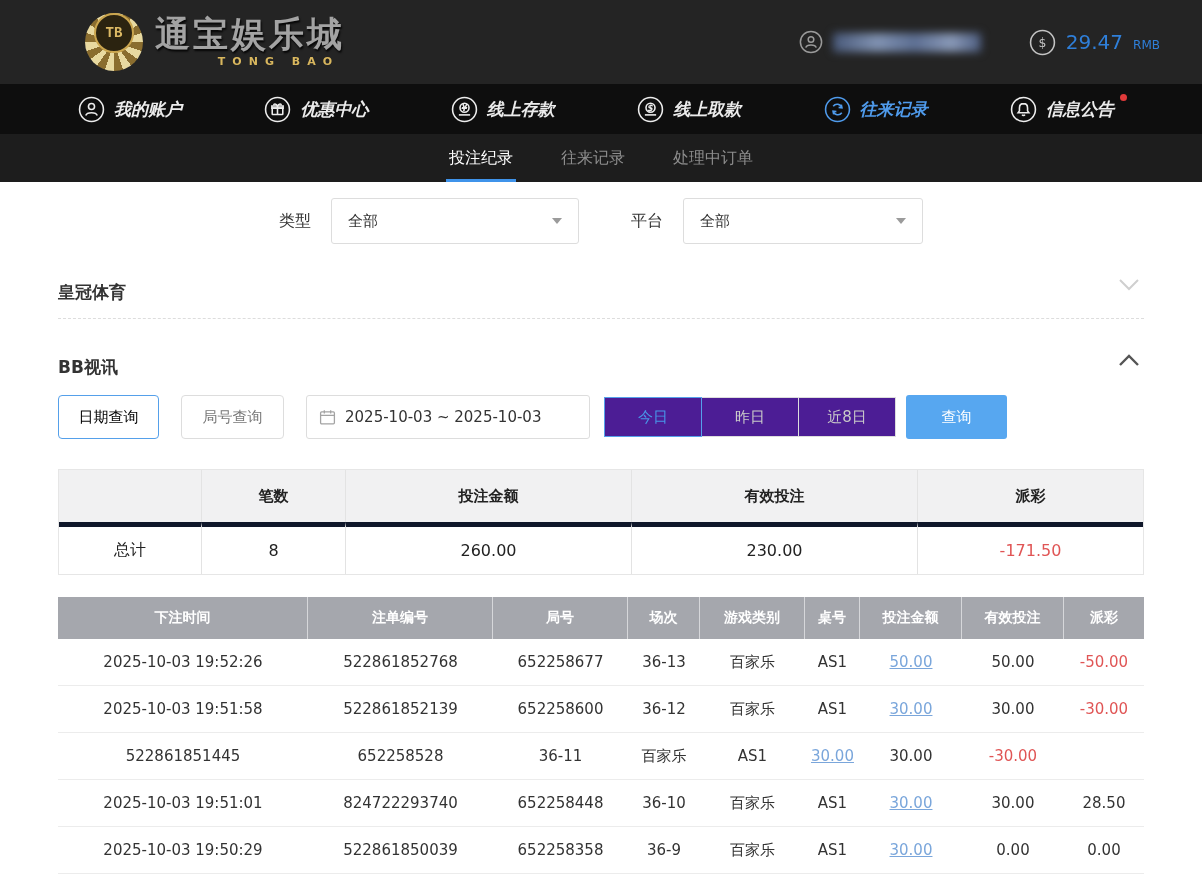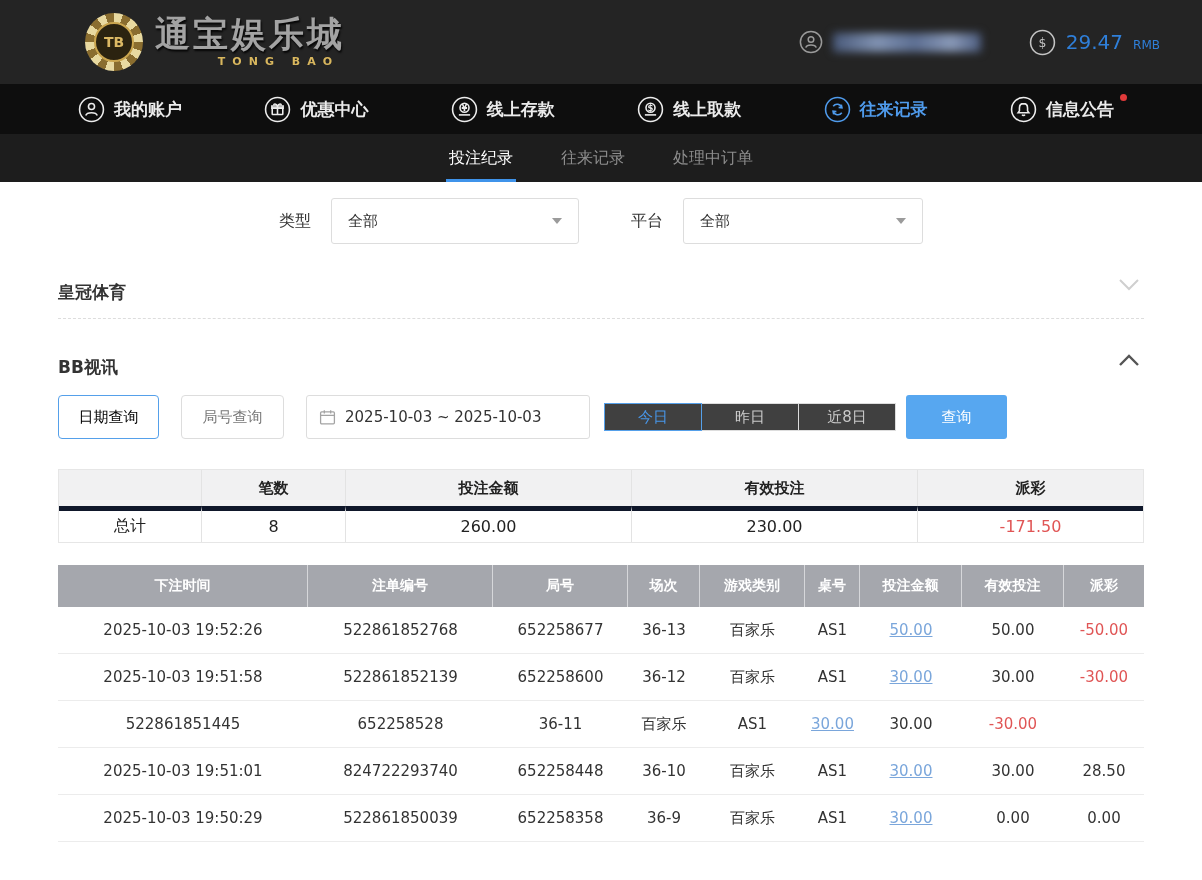--- a/index.html
+++ b/index.html
@@ -5,21 +5,21 @@
   * { margin:0; padding:0; box-sizing:border-box; }
   html,body { width:1202px; height:880px; overflow:hidden; background:#fff;
     font-family:"DejaVu Sans","Liberation Sans",sans-serif; }
 
   
   .header { height:84px; background:#242424; display:flex; align-items:center;
     padding:0 42px 0 85px; }
   .logo { display:flex; align-items:center; gap:12px; }
   .chip { width:58px; height:58px; border-radius:50%;
     background:repeating-conic-gradient(#e8d9a0 0deg 18deg,#8a6d2f 18deg 36deg);
-    display:flex; align-items:center; justify-content:center; }
+    display:flex; align-items:flex-start; justify-content:center;font-family:Liberation Mono, monospace; }
   .chip-inner { width:40px; height:40px; border-radius:50%; background:#2b2310;
     border:2px solid #caa54e; color:#dcb964; font-weight:bold; font-size:14px;
     display:flex; align-items:center; justify-content:center; }
   .brand { display:flex; flex-direction:column; }
   .brand-cn { font-size:35px; font-weight:700; color:#a3a3a3; letter-spacing:3px;
     line-height:1; text-shadow:1px 2px 2px rgba(0,0,0,.85); }
   .brand-en { font-size:11px; color:#d9b75e; letter-spacing:7px; margin-top:3px;
     align-self:flex-end; padding-right:6px; font-weight:600; }
   .header-right { margin-left:auto; display:flex; align-items:center; gap:48px; }
   .user-chip { display:flex; align-items:center; gap:10px; }
@@ -27,21 +27,21 @@
   .blur-name { width:148px; height:19px; border-radius:2px;
     background:linear-gradient(90deg,#49597a,#8193b2 30%,#5d6f93 55%,#8a9ab8 80%,#4d5d80);
     filter:blur(4px); }
   .wallet { display:flex; align-items:center; gap:10px; }
   .wallet-icon { color:#c4c4c4; display:flex; }
   .amount { color:#2f7fd9; font-size:20px; }
   .currency { color:#2f7fd9; font-size:12px; margin-top:5px; }
 
   
   .nav { height:50px; background:#0e0e0e; display:flex; align-items:center;
-    justify-content:space-between; padding:0 88px 0 78px; }
+    justify-content:space-between; padding:0 88px 0 78px;font-style:italic; }
   .nav-item { display:flex; align-items:center; gap:9px; color:#ececec;
     font-size:17px; font-weight:600; position:relative; cursor:pointer; }
   .nav-item.active { color:#4f9bec; }
   .nav-icon { display:flex; }
   .badge-dot { position:absolute; top:-2px; right:-13px; width:7px; height:7px;
     background:#e03a3a; border-radius:50%; }
 
   
   .subnav { height:48px; background:#1d1d1d; display:flex; justify-content:center;
     gap:42px; }
@@ -74,33 +74,33 @@
   
   .query-row { margin:14px 58px 0; display:flex; align-items:center; }
   .btn { height:44px; display:flex; align-items:center; justify-content:center;
     font-size:15px; border-radius:4px; cursor:pointer; background:#fff; }
   .btn-blue-outline { width:101px; border:1px solid #55a0ea; color:#000000; }
   .btn-gray-outline { width:103px; border:1px solid #ddd; color:#777; margin-left:22px; }
   .datebox { margin-left:22px; width:284px; height:44px; border:1px solid #ddd;
     border-radius:3px; display:flex; align-items:center; padding:0 12px; gap:9px;
     font-size:15px; color:#333; cursor:pointer; background:#fff; }
   .seg { display:flex; margin-left:14px; }
-  .seg-btn { width:98px; height:28px; border:1px solid #ddd; display:flex;
+  .seg-btn { width:98px; height:40px; border:1px solid #ddd; display:flex;
     align-items:center; justify-content:center; font-size:15px; color:#c9c9c9;
-    background:#404040; margin-left:-1px; cursor:pointer; }
+    background:#4c1d95; margin-left:-1px; cursor:pointer; }
   .seg-btn:first-child { margin-left:0; }
   .seg-btn.active { border-color:#55a0ea; color:#4896e8; position:relative; z-index:2; }
   .btn-primary { margin-left:10px; width:101px; background:#57a7f0; color:#fff;
     border:none; border-radius:3px; }
 
   
   .summary { margin:30px 58px 0; border:1px solid #e6e6e6; }
   .sum-row { display:grid; grid-template-columns:143px 144px 286px 286px 225px; }
   .sum-row.head { background:#f1f1f2; }
-  .sum-cell { height:36px; display:flex; align-items:center; justify-content:center;
+  .sum-cell { height:52px; display:flex; align-items:center; justify-content:center;
     font-size:15px; color:#222; border-right:1px solid #e3e3e3; }
   .sum-cell:last-child { border-right:none; }
   .head .sum-cell { font-weight:700; }
   .sum-row.body .sum-cell { border-top:5px solid #0f172a; font-size:16px; font-weight:400; }
 
   
   .table { margin:22px 58px 0; }
   .thead, .trow { display:grid;
     grid-template-columns:250px 185px 135px 72px 105px 55px 102px 102px 80px; }
   .thead { background:#a5a7ad; }

